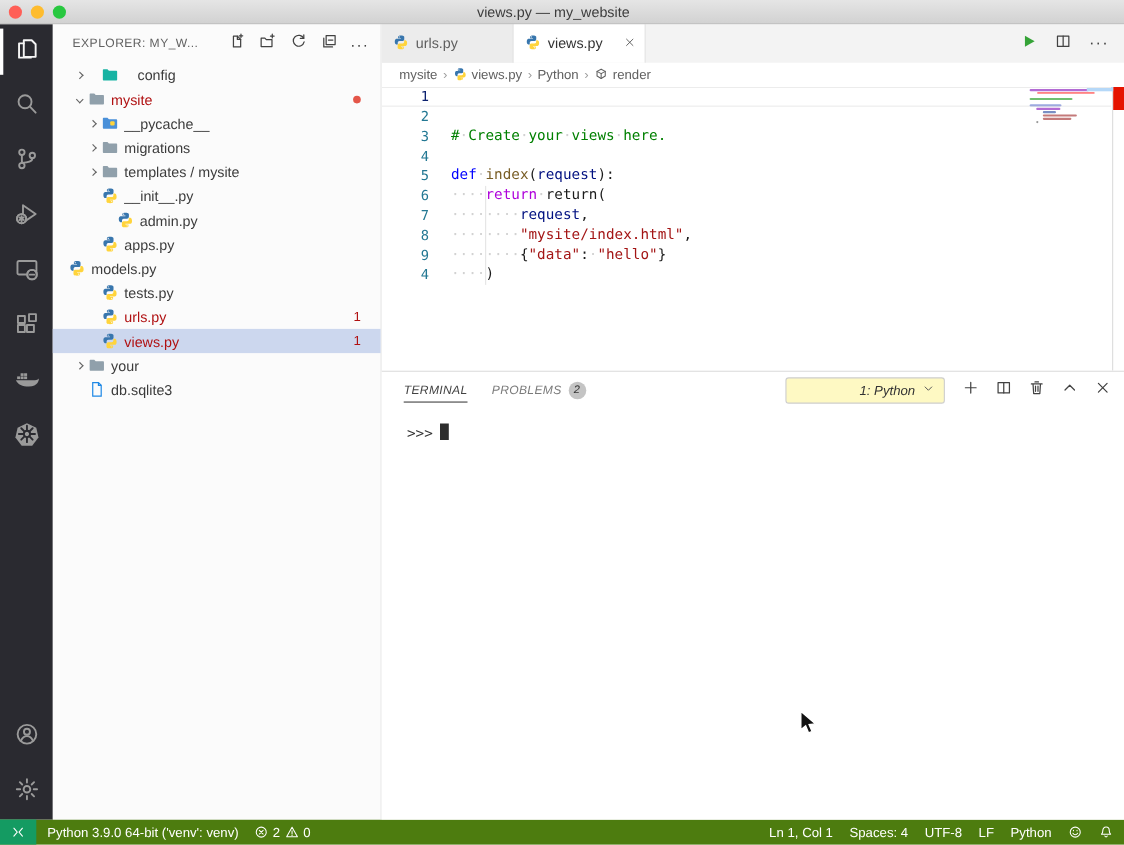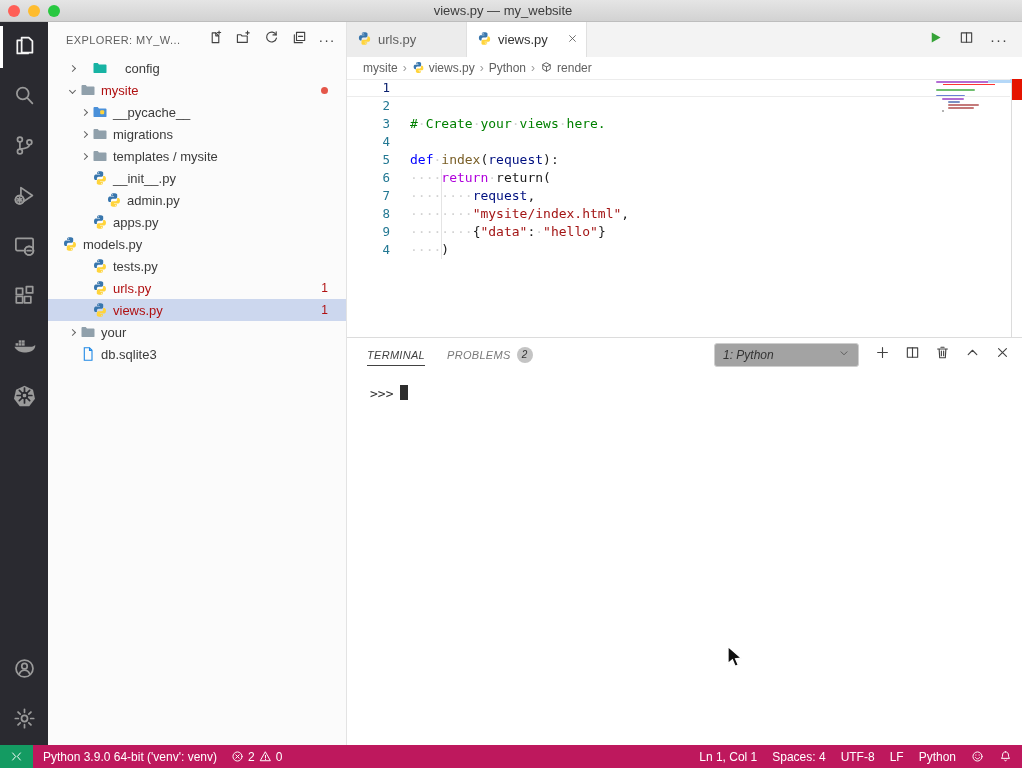--- a/index.html
+++ b/index.html
@@ -83,31 +83,31 @@
   .mini-squiggle { height:1px; background:#ff3333; margin:0 0 1px 0; }
   .mini-curline { position:absolute; top:0; right:10px; width:24px; height:4px; background:#b5d8f8; }
 
   
   .panel { flex:1; border-top:1px solid #dcdcdc; display:flex; flex-direction:column; background:#fff;font-style:italic; }
   .panel-header { height:33px; display:flex; align-items:center; padding:0 12px 0 20px; }
   .ptab { font-size:11px; letter-spacing:.3px; color:#7a7a7a; margin-right:22px; height:33px; display:flex; align-items:center; gap:6px; position:relative; }
   .ptab.active { color:#424242; }
   .ptab.active::after { content:""; position:absolute; bottom:5px; left:0; right:0; height:1px; background:#424242; }
   .pbadge { background:#c4c4c4; color:#333; font-size:10px; width:16px; height:16px; border-radius:50%; display:flex; align-items:center; justify-content:center; }
-  .pselect { margin-left:auto; width:145px; height:24px; border:1px solid #cecece; border-radius:3px; background:#a3a3a3;
-    display:flex; align-items:center; font-size:12px; color:#333; padding:0 8px; gap:6px; }
+  .pselect { margin-left:auto; width:145px; height:24px; border:1px solid #cecece; border-radius:3px; background:#fef9c3;
+    display:flex; align-items:center; font-size:12px; color:#333; padding:0 8px; gap:6px;text-align:right; }
   .pselect .val { flex:1; }
   .pselect svg { width:12px; height:12px; color:#555; }
   .panel-actions { display:flex; align-items:center; gap:15px; margin-left:16px; color:#424242; }
   .panel-actions svg { width:15px; height:15px; }
   .terminal-body { flex:1; padding:14px 0 0 23px; font-size:13px; color:#333; }
   .cursor-block { display:inline-block; width:8px; height:15px; background:#2d2d2d; vertical-align:-2px; margin-left:7px; }
 
   
-  .statusbar { height:23px; background:#be185d; color:#fff; display:flex; align-items:center; font-size:12px; }
+  .statusbar { height:23px; background:#4d7c0f; color:#fff; display:flex; align-items:center; font-size:12px; }
   .sb-remote { width:33px; height:23px; background:#149b62; display:flex; align-items:center; justify-content:center; }
   .sb-remote svg { width:13px; height:13px; }
   .sb-left { display:flex; align-items:center; gap:14px; padding-left:10px; }
   .sb-right { margin-left:auto; display:flex; align-items:center; gap:15px; padding-right:10px; }
   .sb-item { display:flex; align-items:center; gap:4px; white-space:nowrap; }
   .sb-item svg { width:13px; height:13px; }
   .problems { display:flex; align-items:center; gap:4px; }
   .problems svg { width:13px; height:13px; }
 
   

